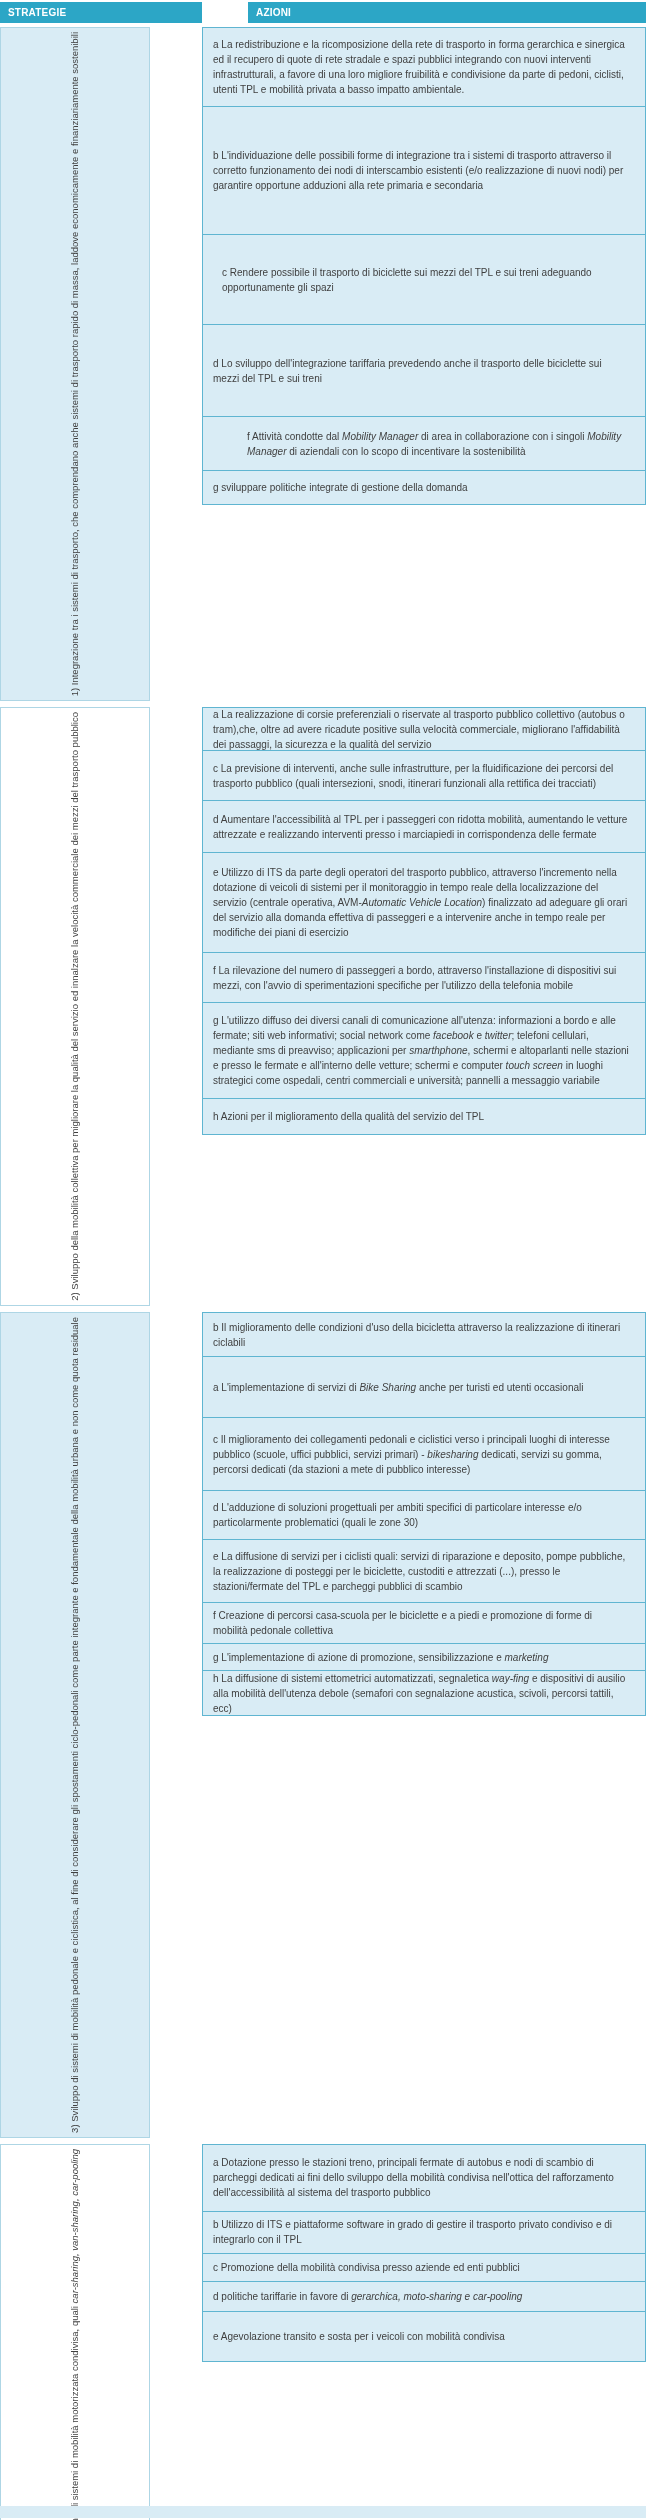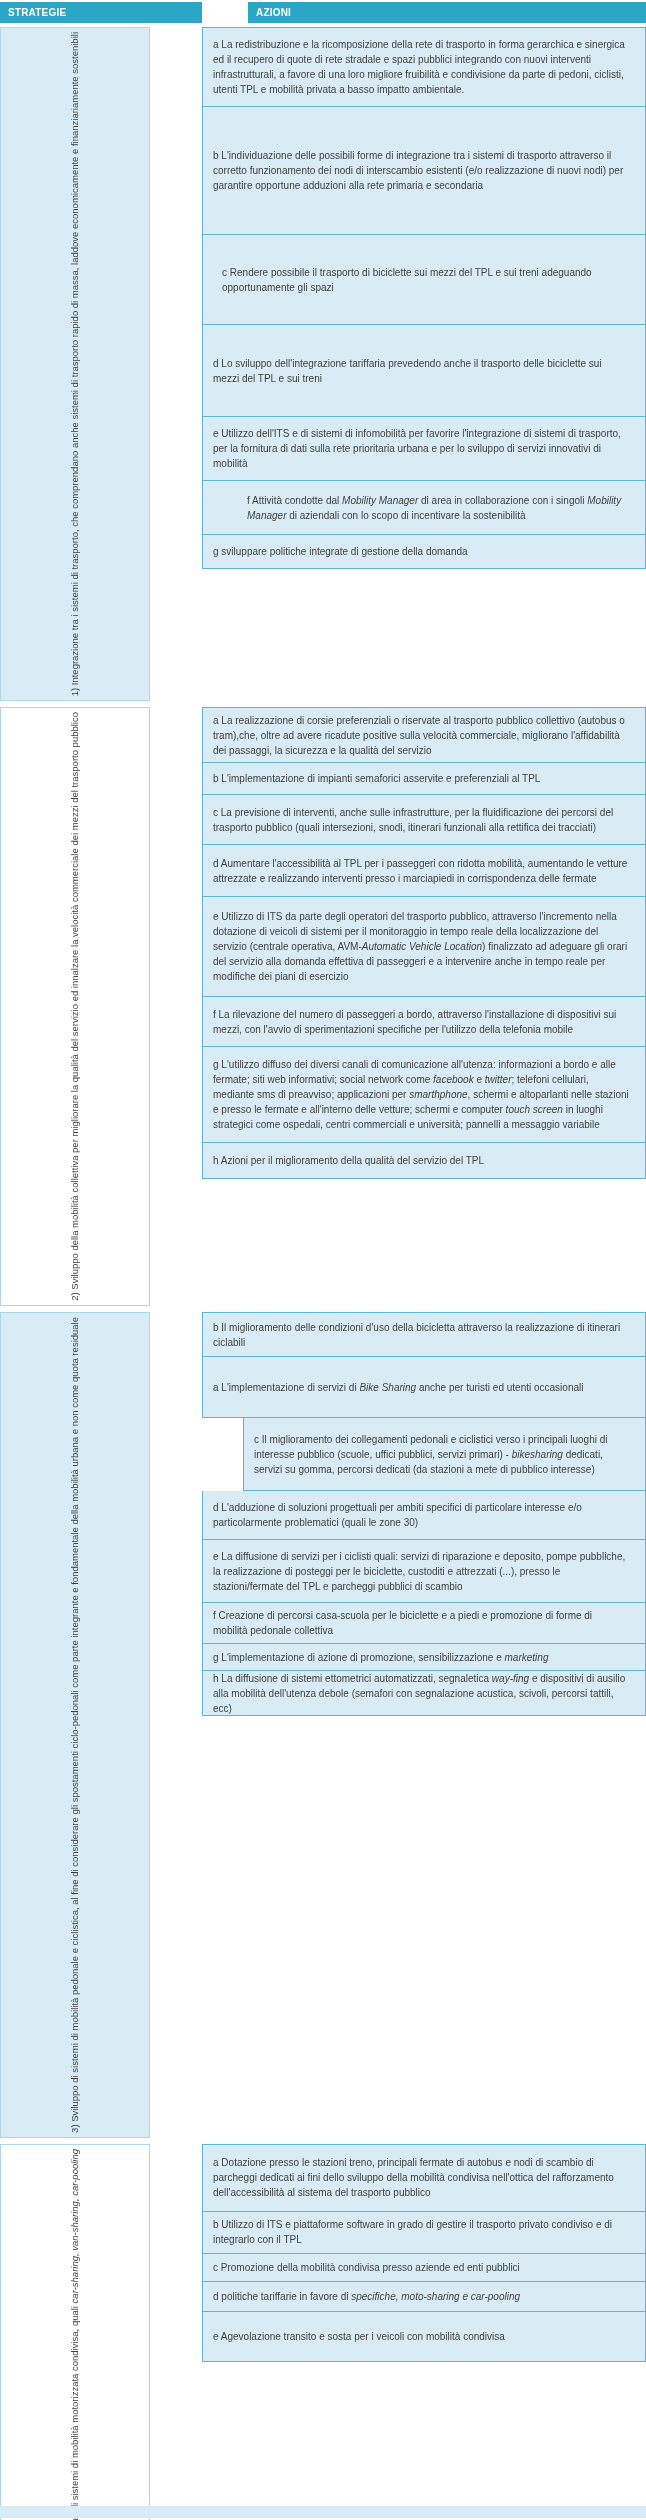--- a/index.html
+++ b/index.html
@@ -51,42 +51,36 @@
           </div>
           <div class="action" style="height: 128px;">
             <div class="t"><span>b </span>L'individuazione delle possibili forme di integrazione tra i sistemi di trasporto attraverso il corretto funzionamento dei nodi di interscambio esistenti (e/o realizzazione di nuovi nodi) per garantire opportune adduzioni alla rete primaria e secondaria</div>
           </div>
           <div class="action" style="height: 90px; padding-left: 19px;">
             <div class="t"><span>c </span>Rendere possibile il trasporto di biciclette sui mezzi del TPL e sui treni adeguando opportunamente gli spazi</div>
           </div>
           <div class="action" style="height: 92px;">
             <div class="t"><span>d </span>Lo sviluppo dell'integrazione tariffaria prevedendo anche il trasporto delle biciclette sui mezzi del TPL e sui treni</div>
           </div>
-          <div class="action" style="height: 64px;">
-            <div class="t"><span>e </span>Utilizzo dell'ITS e di sistemi di infomobilità per favorire l'integrazione di sistemi di trasporto, per la fornitura di dati sulla rete prioritaria urbana e per lo sviluppo di servizi innovativi di mobilità</div>
-          </div>
           <div class="action" style="height: 54px; padding-left: 44px;">
             <div class="t"><span>f </span>Attività condotte dal <i>Mobility Manager</i> di area in collaborazione con i singoli <i>Mobility Manager</i> di aziendali con lo scopo di incentivare la sostenibilità</div>
           </div>
           <div class="action" style="height: 34px;">
             <div class="t"><span>g </span>sviluppare politiche integrate di gestione della domanda</div>
           </div>
         </div>
       </div>
       <div class="group">
         <div class="strat">
           <div class="rot">2) Sviluppo della mobilità collettiva per migliorare la qualità del servizio ed innalzare la velocità commerciale dei mezzi del trasporto pubblico</div>
         </div>
         <div class="gutter"></div>
         <div class="acts">
-          <div class="action" style="height: 56px;">
+          <div class="action" style="height: 44px;">
             <div class="t"><span>a </span>La realizzazione di corsie preferenziali o riservate al trasporto pubblico collettivo (autobus o tram),che, oltre ad avere ricadute positive sulla velocità commerciale, migliorano l'affidabilità dei passaggi, la sicurezza e la qualità del servizio</div>
-          </div>
-          <div class="action" style="height: 32px;">
-            <div class="t"><span>b </span>L'implementazione di impianti semaforici asservite e preferenziali al TPL</div>
           </div>
           <div class="action" style="height: 50px;">
             <div class="t"><span>c </span>La previsione di interventi, anche sulle infrastrutture, per la fluidificazione dei percorsi del trasporto pubblico (quali intersezioni, snodi, itinerari  funzionali alla rettifica dei tracciati)</div>
           </div>
           <div class="action" style="height: 52px;">
             <div class="t"><span>d </span>Aumentare l'accessibilità al TPL per i passeggeri con ridotta mobilità, aumentando le vetture attrezzate e realizzando interventi presso i marciapiedi in corrispondenza delle fermate</div>
           </div>
           <div class="action" style="height: 100px;">
             <div class="t"><span>e </span>Utilizzo di ITS da parte degli operatori del trasporto pubblico, attraverso l'incremento nella dotazione di veicoli di sistemi per il monitoraggio in tempo reale della localizzazione del servizio (centrale operativa, AVM-<i>Automatic Vehicle Location</i>) finalizzato ad adeguare gli orari del servizio alla domanda effettiva di passeggeri e a intervenire anche in tempo reale per modifiche dei piani di esercizio</div>
           </div>
@@ -106,21 +100,21 @@
           <div class="rot">3) Sviluppo di sistemi di mobilità pedonale e ciclistica, al fine di considerare gli spostamenti ciclo-pedonali come parte integrante e fondamentale della mobilità urbana e non come quota residuale</div>
         </div>
         <div class="gutter"></div>
         <div class="acts">
           <div class="action" style="height: 45px;">
             <div class="t"><span>b </span>Il miglioramento delle condizioni d'uso della bicicletta attraverso la realizzazione di itinerari ciclabili</div>
           </div>
           <div class="action" style="height: 61px;">
             <div class="t"><span>a </span>L'implementazione di servizi di <i>Bike Sharing</i> anche per turisti ed utenti occasionali</div>
           </div>
-          <div class="action" style="height: 73px; margin-left: 41px;">
+          <div class="action" style="height: 73px;">
             <div class="t"><span>c </span>Il miglioramento dei collegamenti pedonali e ciclistici verso i principali luoghi di interesse pubblico (scuole, uffici pubblici, servizi primari) - <i>bikesharing</i> dedicati, servizi su gomma, percorsi dedicati (da stazioni a mete di pubblico interesse)</div>
           </div>
           <div class="action" style="height: 49px;">
             <div class="t"><span>d </span>L'adduzione di soluzioni progettuali per ambiti specifici di particolare interesse e/o particolarmente problematici (quali le zone 30)</div>
           </div>
           <div class="action" style="height: 63px;">
             <div class="t"><span>e </span>La diffusione di servizi per i ciclisti quali: servizi di riparazione e deposito, pompe pubbliche, la realizzazione di posteggi per le biciclette, custoditi e attrezzati (...), presso le stazioni/fermate del TPL e parcheggi pubblici di scambio</div>
           </div>
           <div class="action" style="height: 41px;">
             <div class="t"><span>f </span>Creazione di percorsi casa-scuola per le biciclette e a piedi e promozione di forme di mobilità pedonale collettiva</div>
@@ -142,21 +136,21 @@
           <div class="action" style="height: 68px;">
             <div class="t"><span>a </span>Dotazione presso le stazioni treno, principali fermate di autobus e nodi di scambio di parcheggi dedicati ai fini dello sviluppo della mobilità condivisa nell'ottica del rafforzamento dell'accessibilità al sistema del trasporto pubblico</div>
           </div>
           <div class="action" style="height: 42px;">
             <div class="t"><span>b </span>Utilizzo di ITS e piattaforme software in grado di gestire il trasporto privato condiviso e di integrarlo con il TPL</div>
           </div>
           <div class="action" style="height: 28px;">
             <div class="t"><span>c </span>Promozione della mobilità condivisa presso aziende ed enti pubblici</div>
           </div>
           <div class="action" style="height: 30px;">
-            <div class="t"><span>d </span>politiche tariffarie in favore di <i>specifiche, moto-sharing e car-pooling</i></div>
+            <div class="t"><span>d </span>politiche tariffarie in favore di <i>gerarchica, moto-sharing e car-pooling</i></div>
           </div>
           <div class="action" style="height: 50px;">
             <div class="t"><span>e </span>Agevolazione transito e sosta per i veicoli con mobilità condivisa</div>
           </div>
         </div>
       </div>
     </div>
   <div class="band"></div>
 </div>
 

